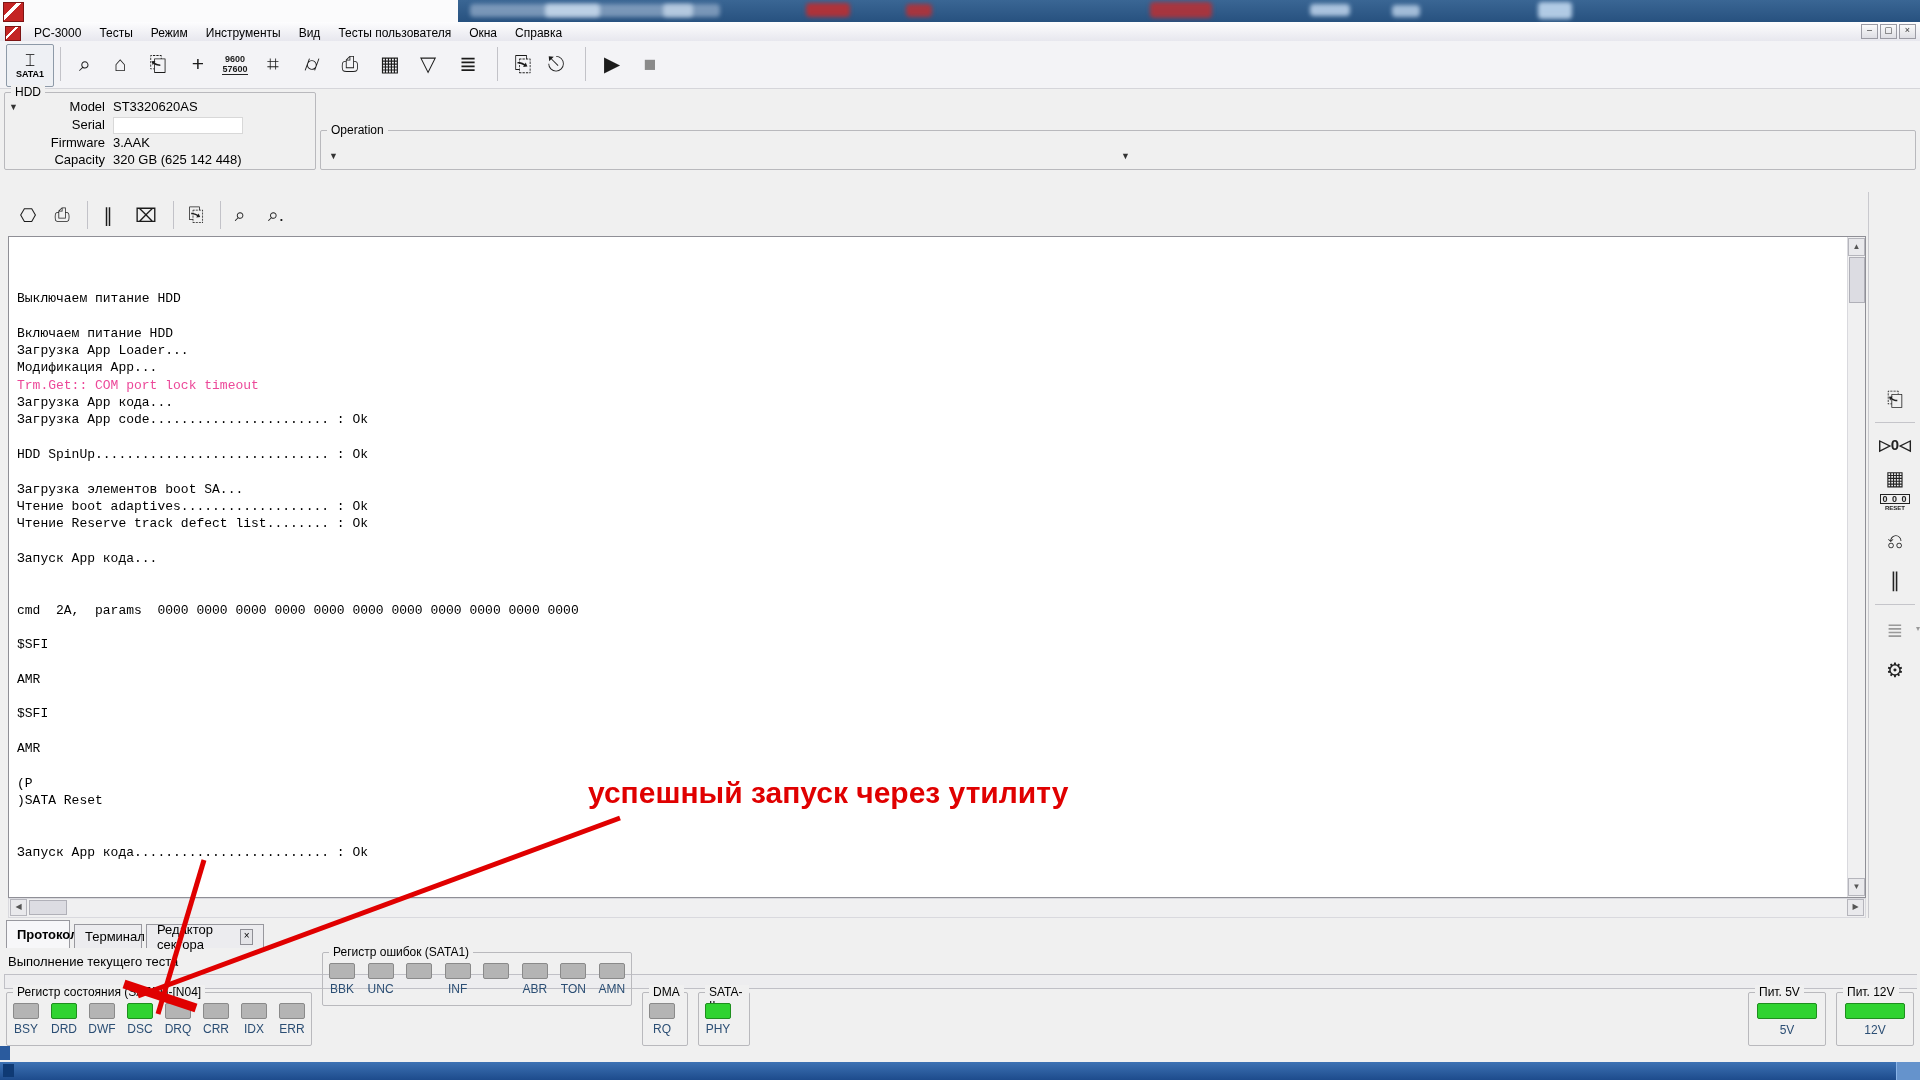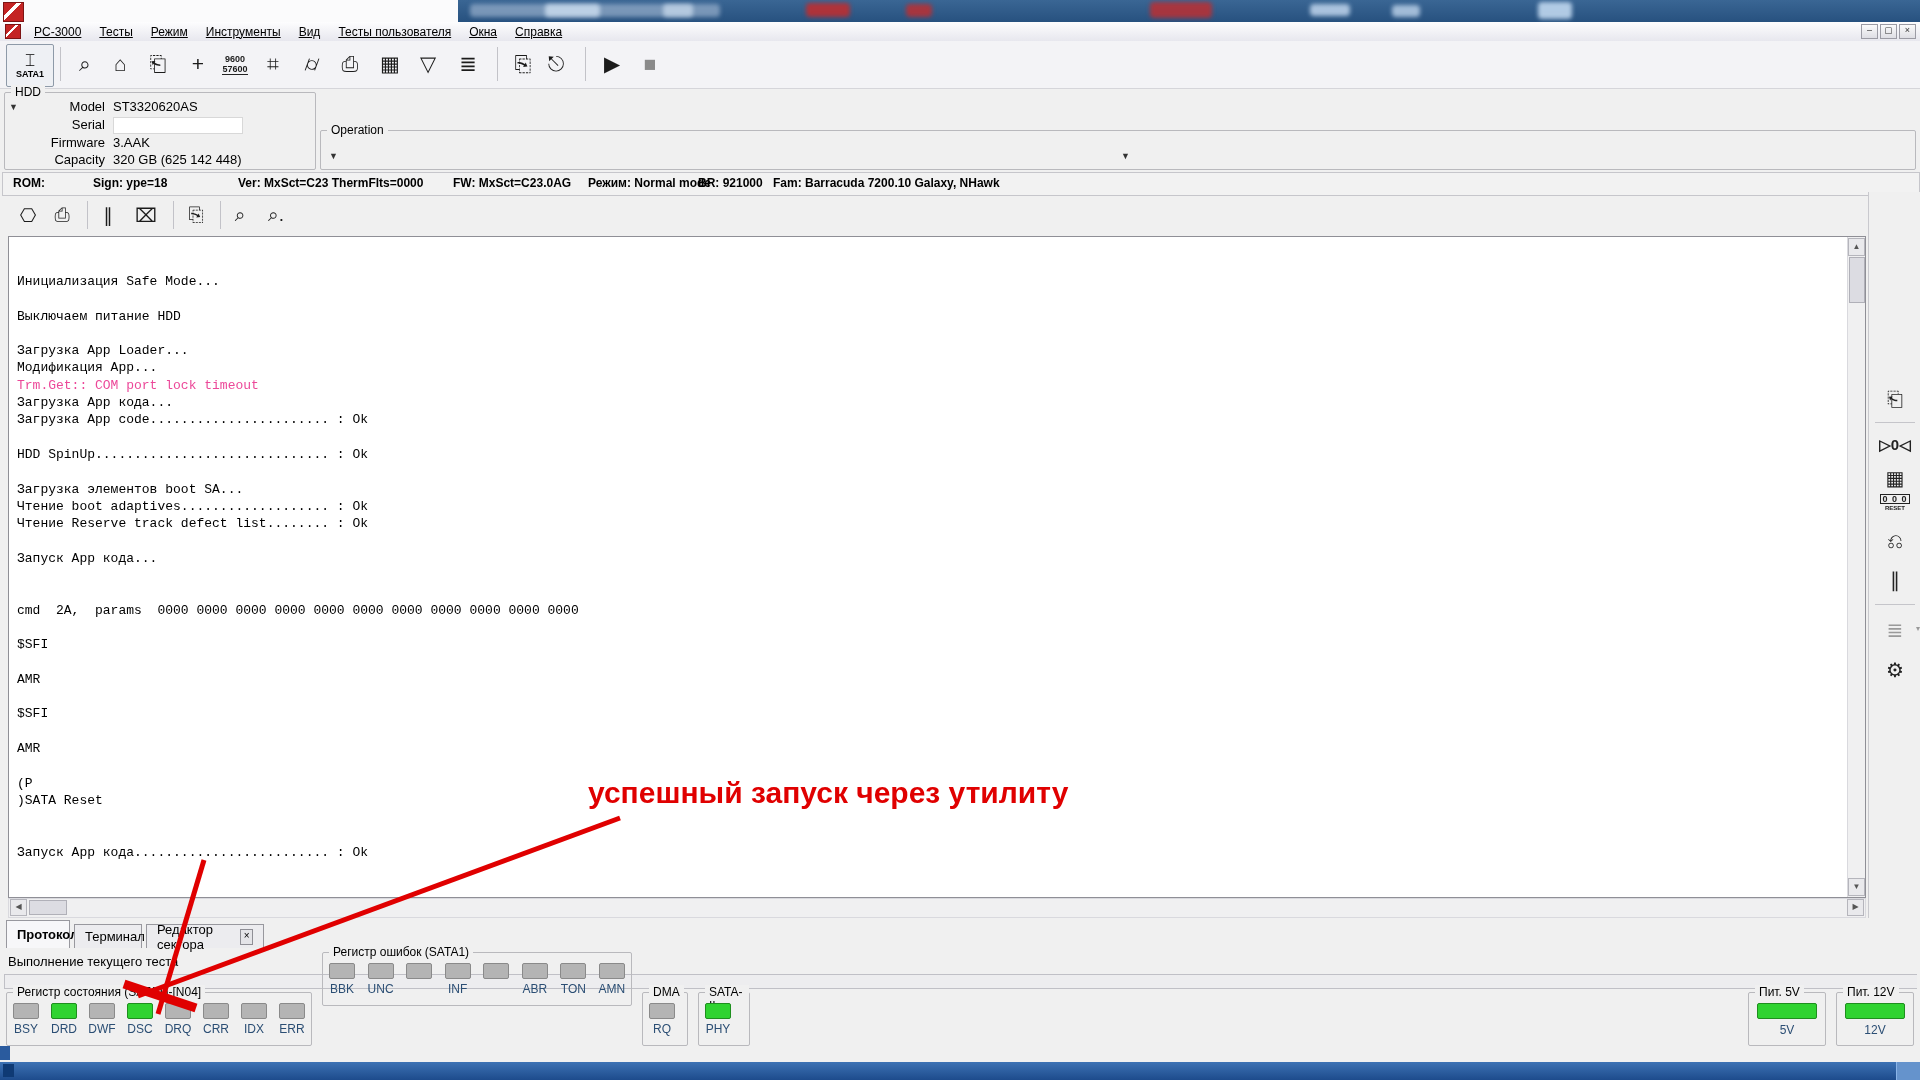--- a/index.html
+++ b/index.html
@@ -11,21 +11,21 @@
   .bgstrip{position:absolute;left:0;top:0;width:1920px;height:22px;background:#fbfbfc;}
   .bgstrip-blue{position:absolute;left:458px;top:0;width:1462px;height:22px;
         background:linear-gradient(#3a6694,#27517f);border-bottom:2px solid #17334f;}
   .blob{position:absolute;border-radius:4px;filter:blur(2px);}
   .app-logo{position:absolute;background:#c42424;border:1px solid #7d1414;
         background-image:linear-gradient(135deg,transparent 35%,#fff 35%,#fff 48%,transparent 48%);}
 
   
   .menubar{position:absolute;left:0;top:22px;width:1920px;height:19px;
         background:linear-gradient(#fdfdfe,#e7e7ee);border-bottom:1px solid #cfcfd6;
-        display:flex;align-items:center;font-size:12px;text-decoration:underline;}
+        display:flex;align-items:flex-end;font-size:12px;}
   .menu-item{padding:1px 9px;cursor:default;}
   .mdi-btns{position:absolute;right:4px;top:2px;display:flex;gap:2px;}
   .mdi-btn{width:15px;height:13px;background:linear-gradient(#fbfbfb,#dedee4);border:1px solid #9b9ba4;
         font-size:9px;line-height:11px;text-align:center;color:#333;}
 
   
   .toolbar{position:absolute;left:0;top:41px;width:1920px;height:47px;
         background:#f3f3f6;border-bottom:1px solid #d5d5da;}
   .tb-btn{position:absolute;top:4px;width:34px;height:38px;display:flex;align-items:center;justify-content:center;
         font-size:21px;color:#1b1b1b;}
@@ -193,53 +193,42 @@
     </div>
   </div>
 
 
   <div class="gbox" style="left:320px;top:130px;width:1594px;height:38px;">
     <span class="legend">Operation</span>
     <div class="abs" style="left:8px;top:20px;font-size:9px;color:#333;">▼</div>
     <div class="abs" style="left:800px;top:20px;font-size:9px;color:#333;">▼</div>
   </div>
 
-  <div class="rombar">
-      <div id="rom-items">
-        <div class="rom-item" style="left: 10px;">ROM:</div>
-        <div class="rom-item" style="left: 90px;">Sign: ype=18</div>
-        <div class="rom-item" style="left: 235px;">Ver: MxSct=C23 ThermFlts=0000</div>
-        <div class="rom-item" style="left: 450px;">FW: MxSct=C23.0AG</div>
-        <div class="rom-item" style="left: 585px;">Режим: Normal mode</div>
-        <div class="rom-item" style="left: 695px;">BR: 921000</div>
-        <div class="rom-item" style="left: 770px;">Fam: Barracuda 7200.10 Galaxy, NHawk</div>
-      </div>
-    </div>
 
   <div class="ttb">
       <div id="terminal-toolbar-icons">
         <div class="ttb-btn" style="left: 14px;">⎔</div>
         <div class="ttb-btn" style="left: 48px;">⎙</div>
         <div class="ttb-sep" style="left: 87px;"></div>
         <div class="ttb-btn" style="left: 94px;">∥</div>
         <div class="ttb-btn" style="left: 132px;">⌧</div>
         <div class="ttb-sep" style="left: 173px;"></div>
         <div class="ttb-btn" style="left: 182px;">⎘</div>
         <div class="ttb-sep" style="left: 220px;"></div>
         <div class="ttb-btn" style="left: 226px;">⌕</div>
         <div class="ttb-btn" style="left: 262px;">⌕.</div>
       </div>
     </div>
 
   <div class="terminal">
     <div class="termtext" id="terminal-lines">
-        <div class="tline">Инициализация Safe Mode...</div>
         <div class="tline"> </div>
         <div class="tline">Выключаем питание HDD</div>
         <div class="tline"> </div>
+        <div class="tline">Включаем питание HDD</div>
         <div class="tline">Загрузка App Loader...</div>
         <div class="tline">Модификация App...</div>
         <div class="tline err">Trm.Get:: COM port lock timeout</div>
         <div class="tline">Загрузка App кода...</div>
         <div class="tline">Загрузка App code....................... : Ok</div>
         <div class="tline"> </div>
         <div class="tline">HDD SpinUp.............................. : Ok</div>
         <div class="tline"> </div>
         <div class="tline">Загрузка элементов boot SA...</div>
         <div class="tline">Чтение boot adaptives................... : Ok</div>

